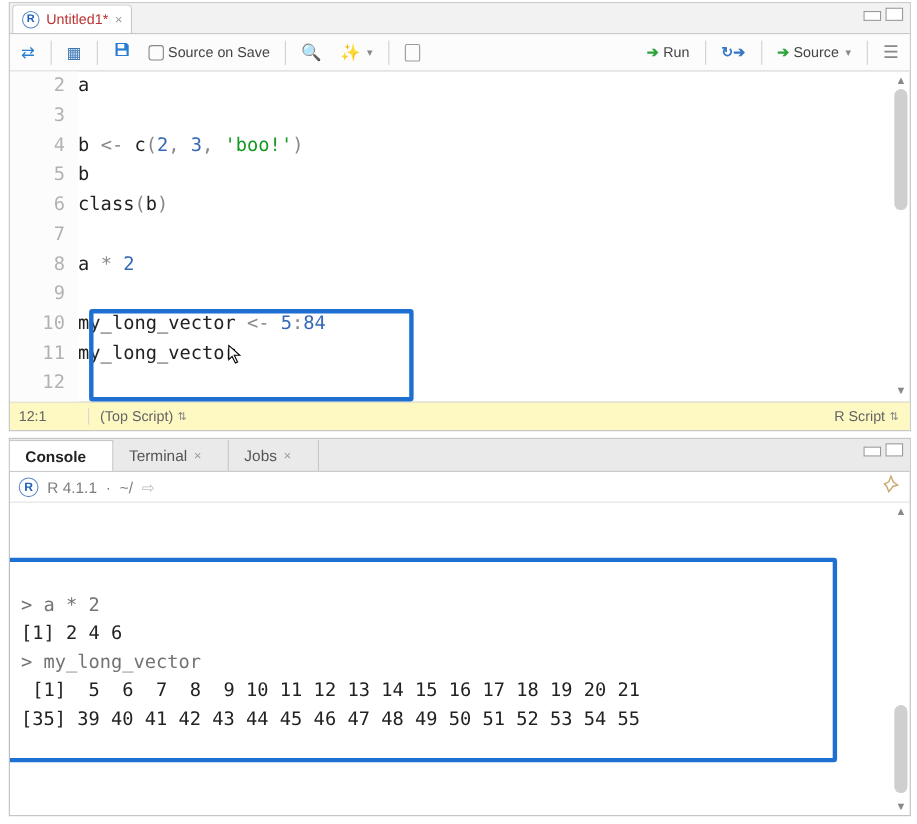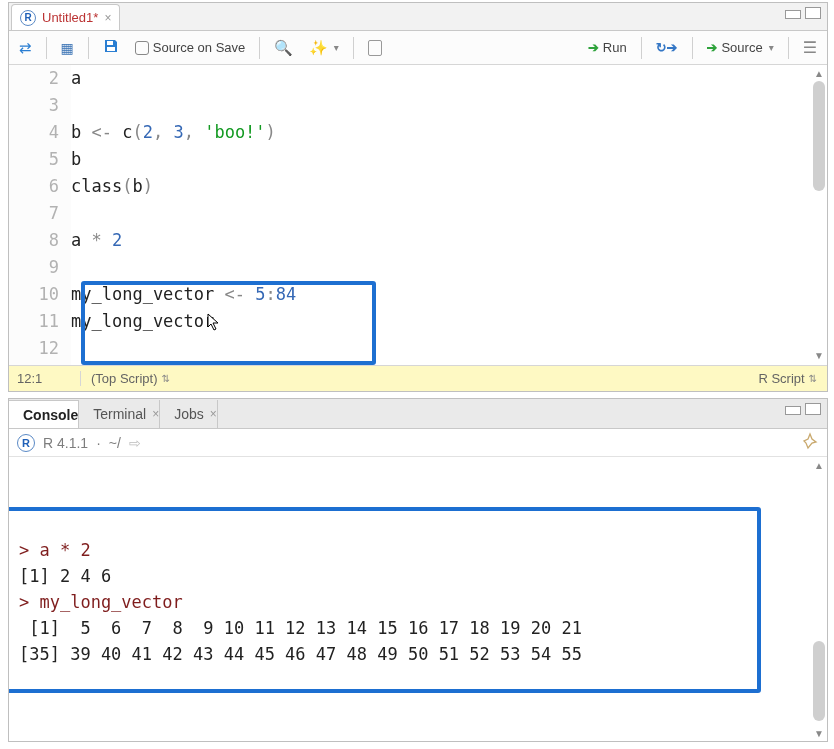--- a/index.html
+++ b/index.html
@@ -159,21 +159,21 @@
   .console-tabs {
     height: 30px;
     background: #eaeaea;
     border-bottom: 1px solid #c8c8c8;
     display: flex; align-items: flex-end;
     position: relative;
   }
   .ctab {
     height: 28px;
     display: flex; align-items: center;
-    padding: 0 0 0 14px;
+    padding: 0 24px 0 14px;
     font-size: 14px;
     color: #555;
     gap: 6px;
     border-right: 1px solid #c8c8c8;
     cursor: pointer;
   }
   .ctab.active {
     background: #fff;
     font-weight: bold;
     border-top: 1px solid #c8c8c8;
@@ -205,21 +205,21 @@
     font-family: "Menlo","Consolas",monospace;
     font-size: 17px;
     line-height: 26px;
     padding: 2px 10px;
     white-space: pre;
     color: #222;
     position: relative;
     height: 254px;
     overflow: hidden;
   }
-  .console-body .inp { color: #7f1d1d; }
+  .console-body .inp { color: #737373; }
   .console-scroll {
     position: absolute; right: 0; top: 58px; bottom: 0; width: 16px;
   }
   .console-thumb { position: absolute; left: 2px; right: 2px; bottom: 20px; height: 80px; background: #cfcfcf; border-radius: 6px; }
 
   
 </style>
 </head>
 <body>
 

